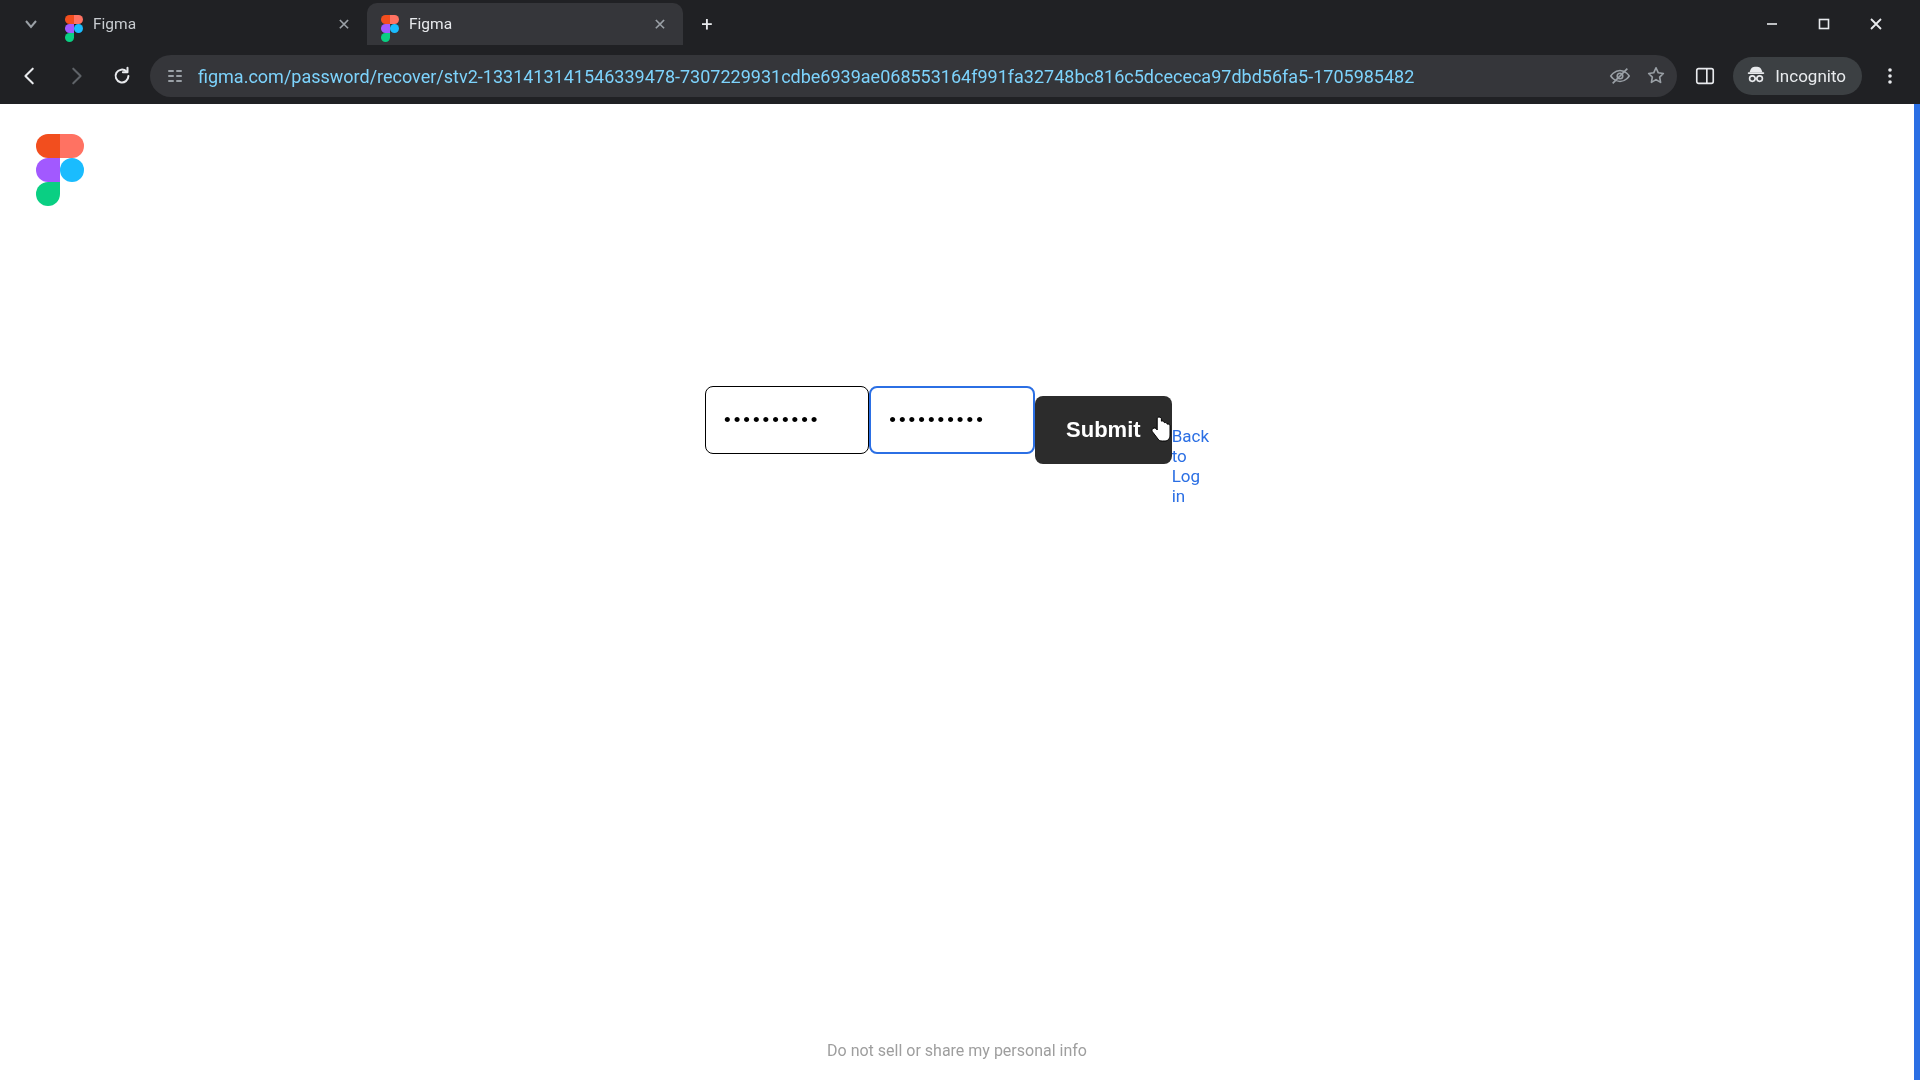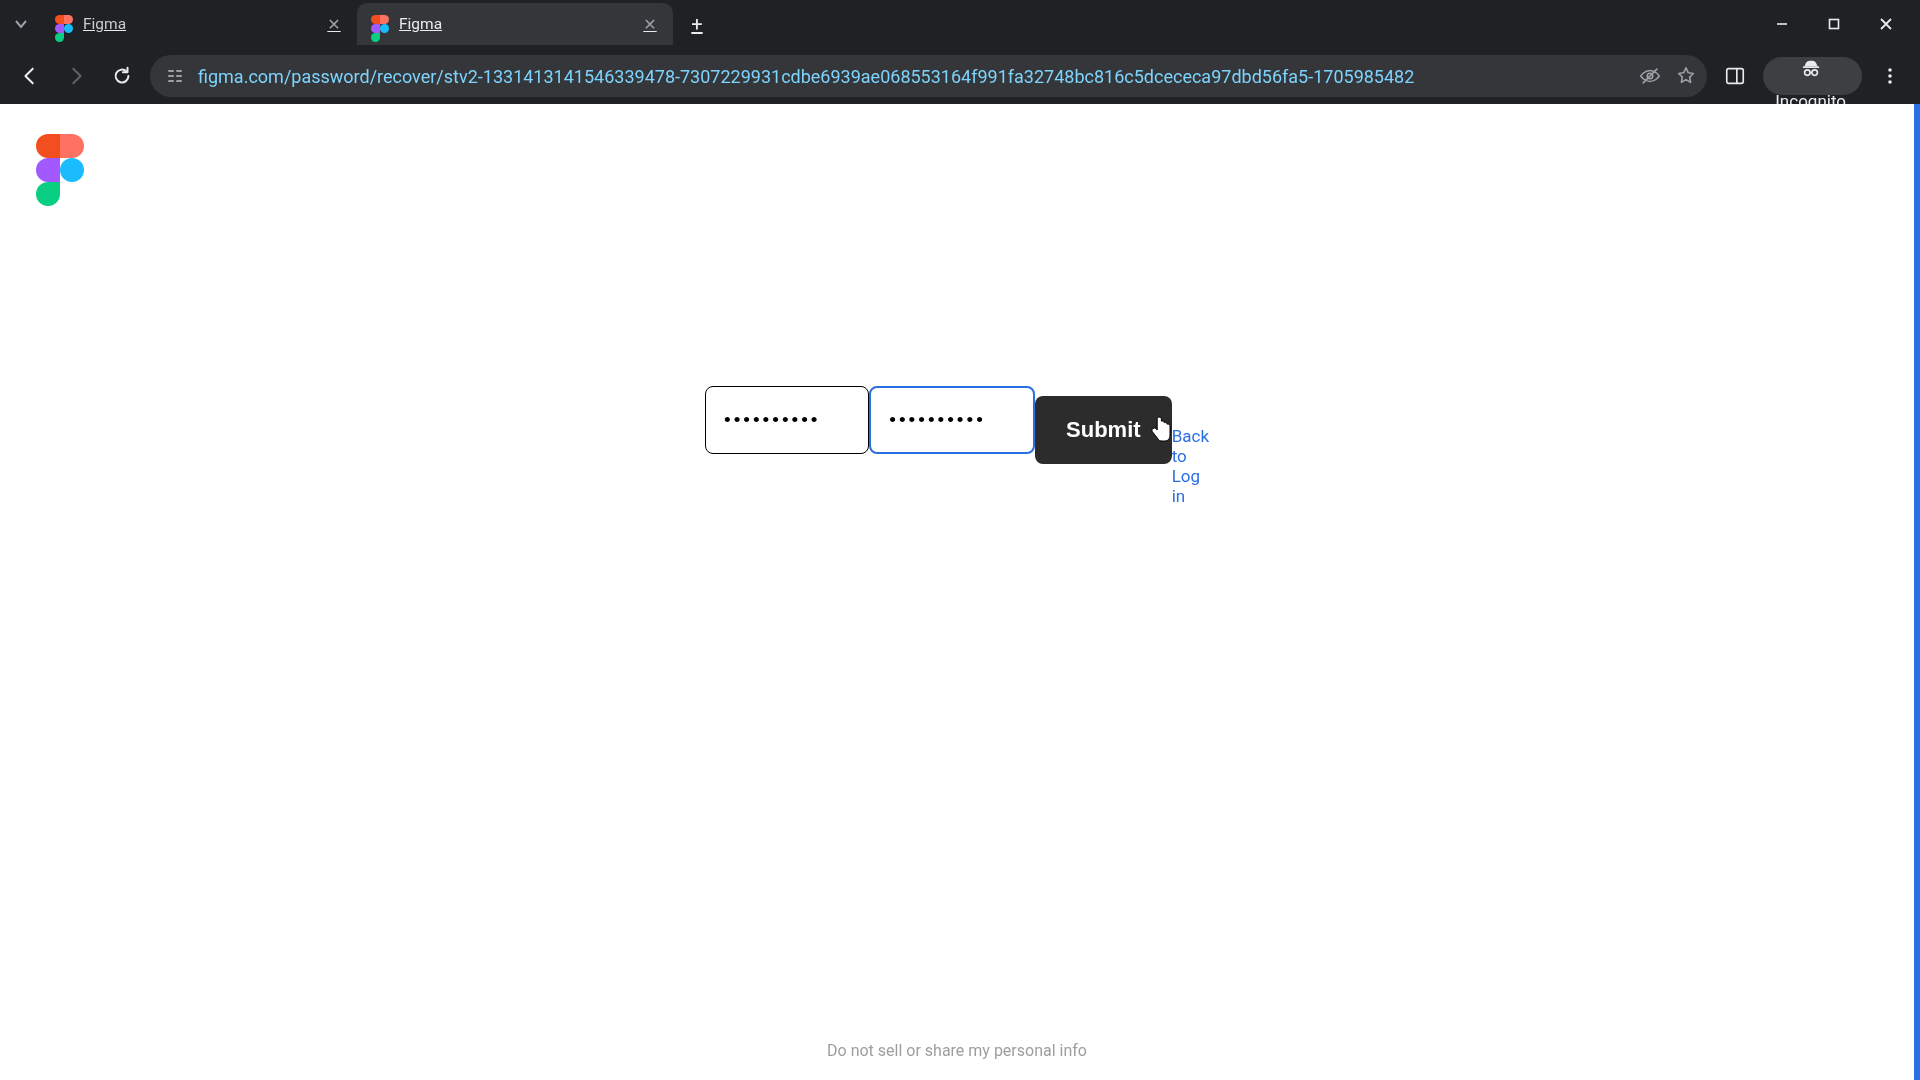--- a/index.html
+++ b/index.html
@@ -13,23 +13,22 @@
 
     
     .browser-chrome {
       background: #202124;
       color: #e8eaed;
     }
     .tab-bar {
       display: flex;
       align-items: center;
       height: 48px;
-      padding: 0 5px;
+      padding: 0 15px;
       gap: 0;
-      text-decoration: underline;
     }
     .tab-dropdown {
       width: 32px; height: 32px;
       display: flex; align-items: center; justify-content: center;
       color: #9aa0a6;
       cursor: pointer;
       margin-right: 4px;
     }
     .tab {
       display: flex;
@@ -85,21 +84,21 @@
       font-size: 18px;
       white-space: nowrap;
       overflow: hidden;
       text-overflow: clip;
     }
     .addr-right { display:flex; align-items:center; gap:14px; }
     .incognito-chip {
       display:flex; align-items:center; gap:8px;
       background: #3c4043; border-radius: 20px;
       height: 38px; padding: 0 16px 0 12px;
-      color:#e8eaed; font-size: 17px; flex-direction: column;
+      color:#e8eaed; font-size: 17px;
     }
     .chrome-btn { width: 36px; height: 36px; display:flex; align-items:center; justify-content:center; color:#e8eaed; cursor:pointer; }
 
     
     .viewport {
       position: relative;
       height: calc(1080px - 48px - 56px);
       background: #fff;
       border-right: 6px solid #2b6fe4;
       overflow: hidden;

